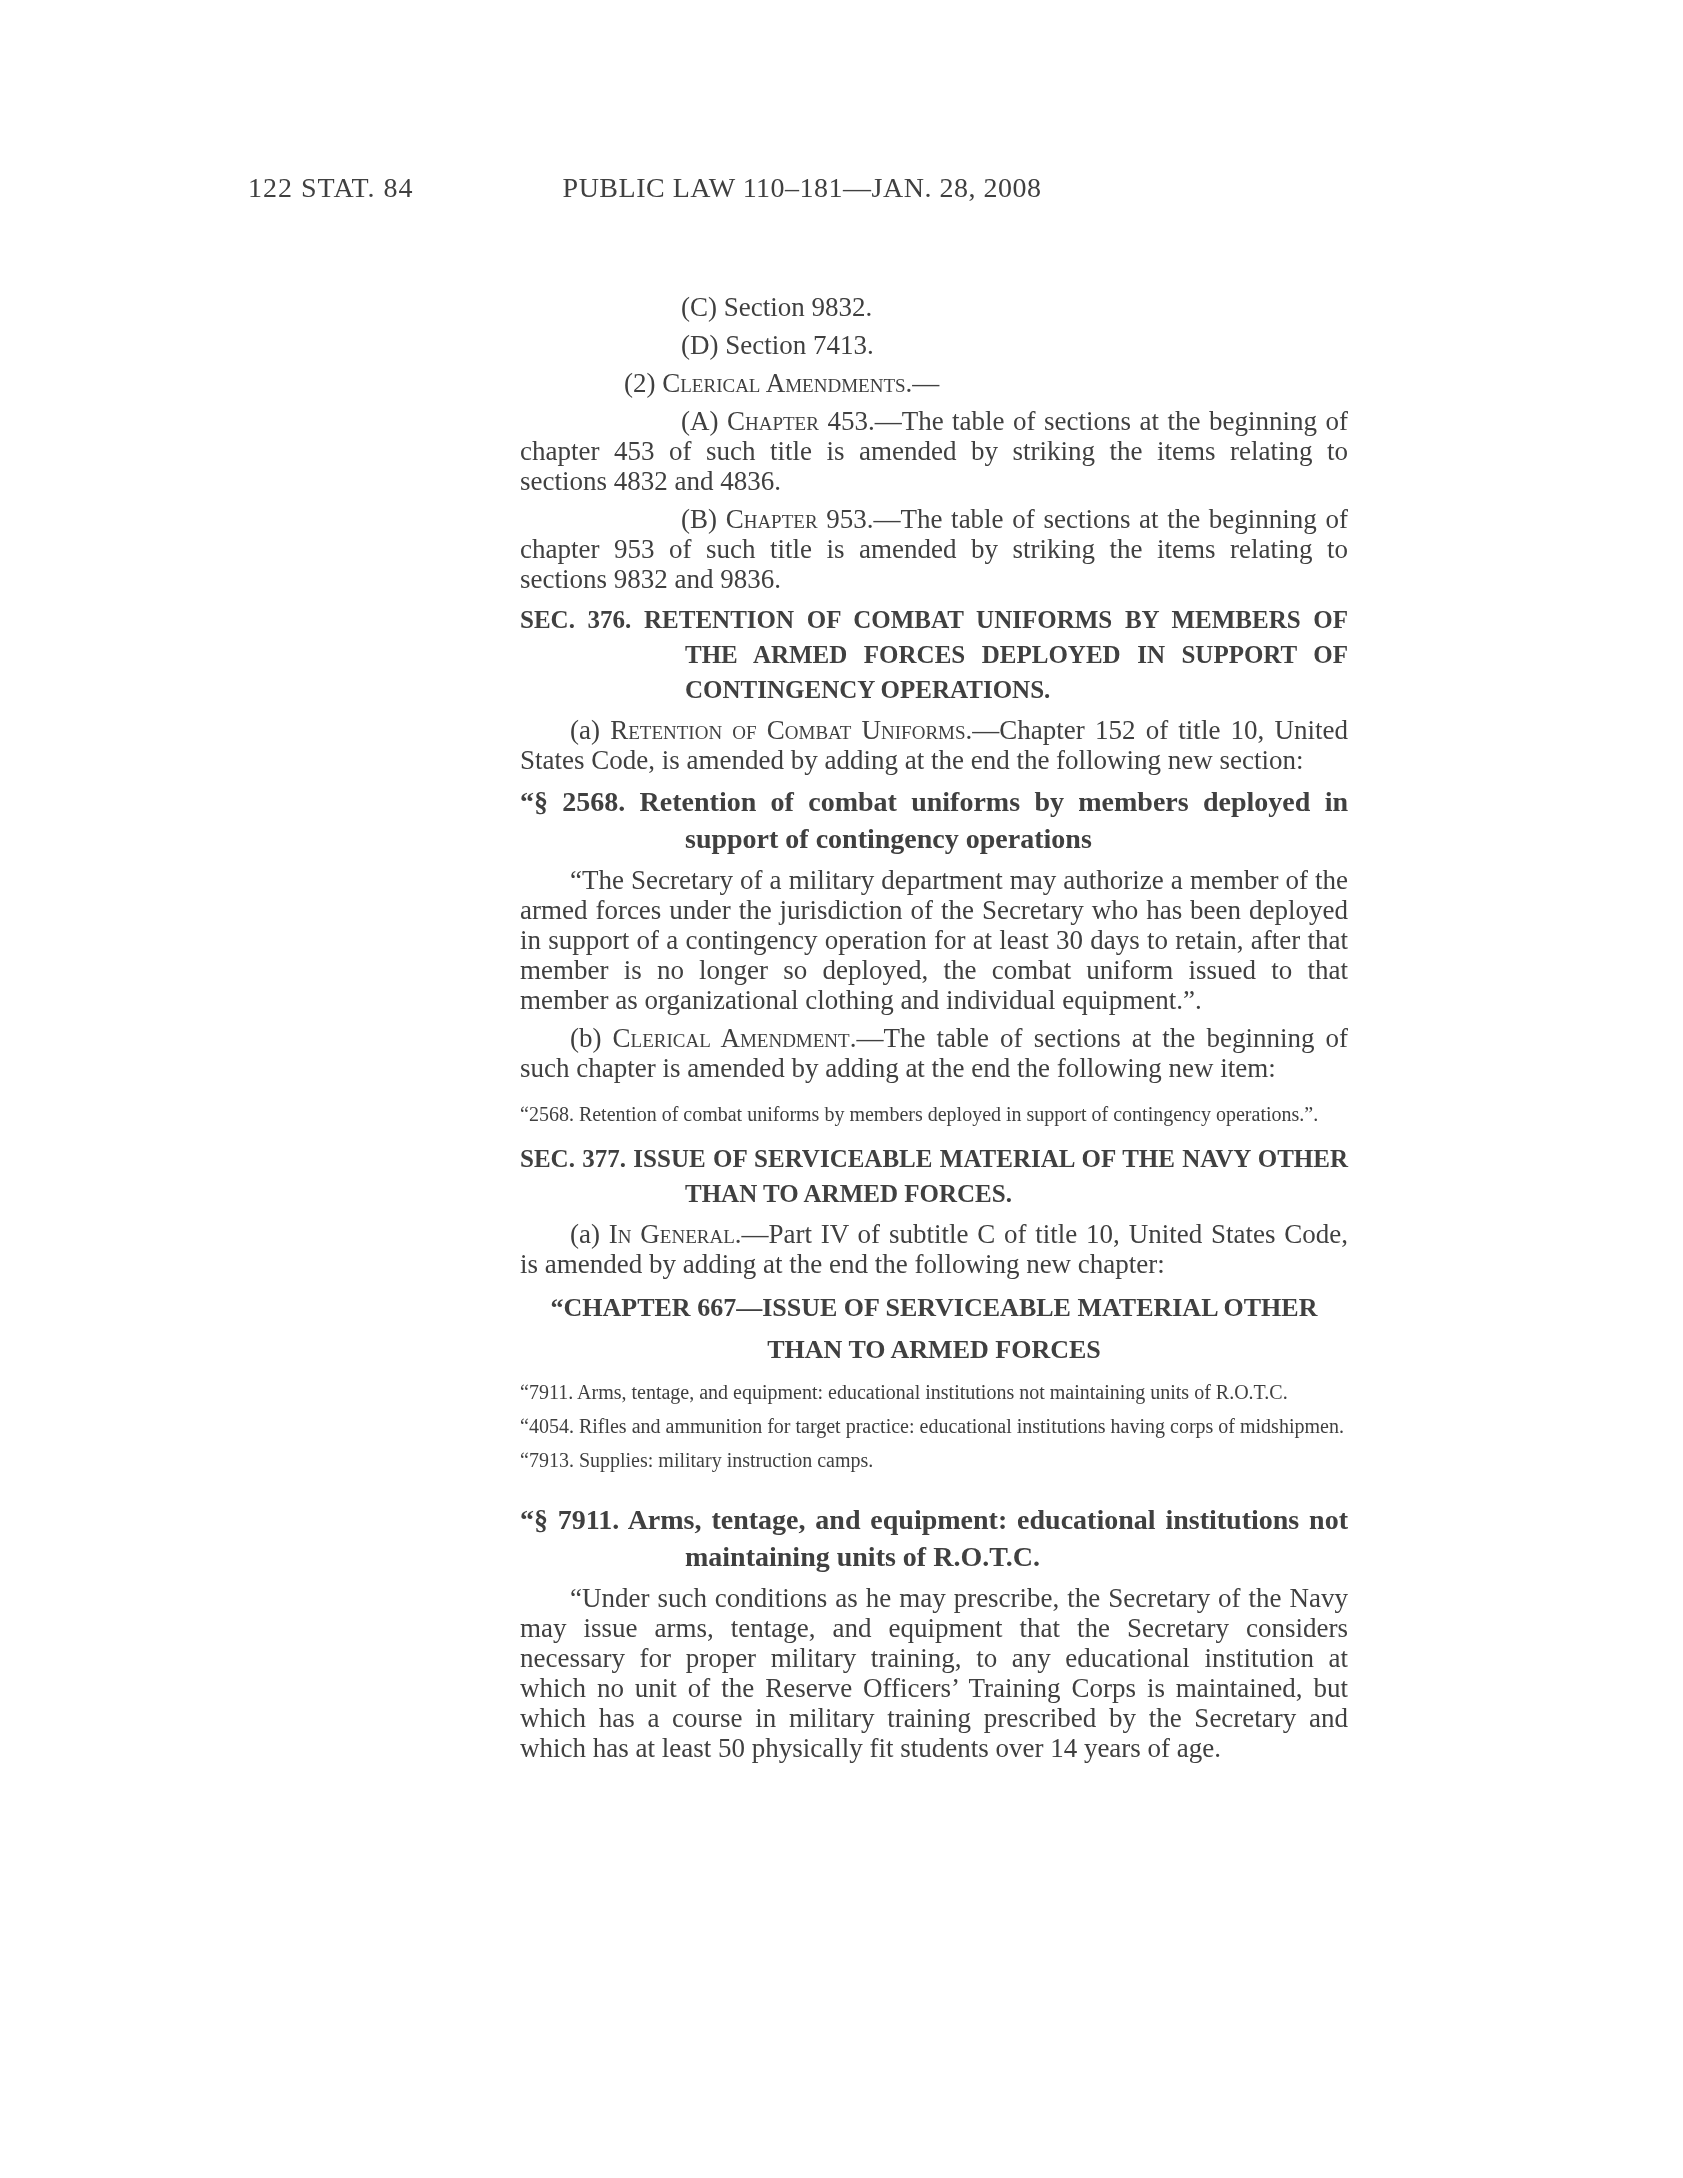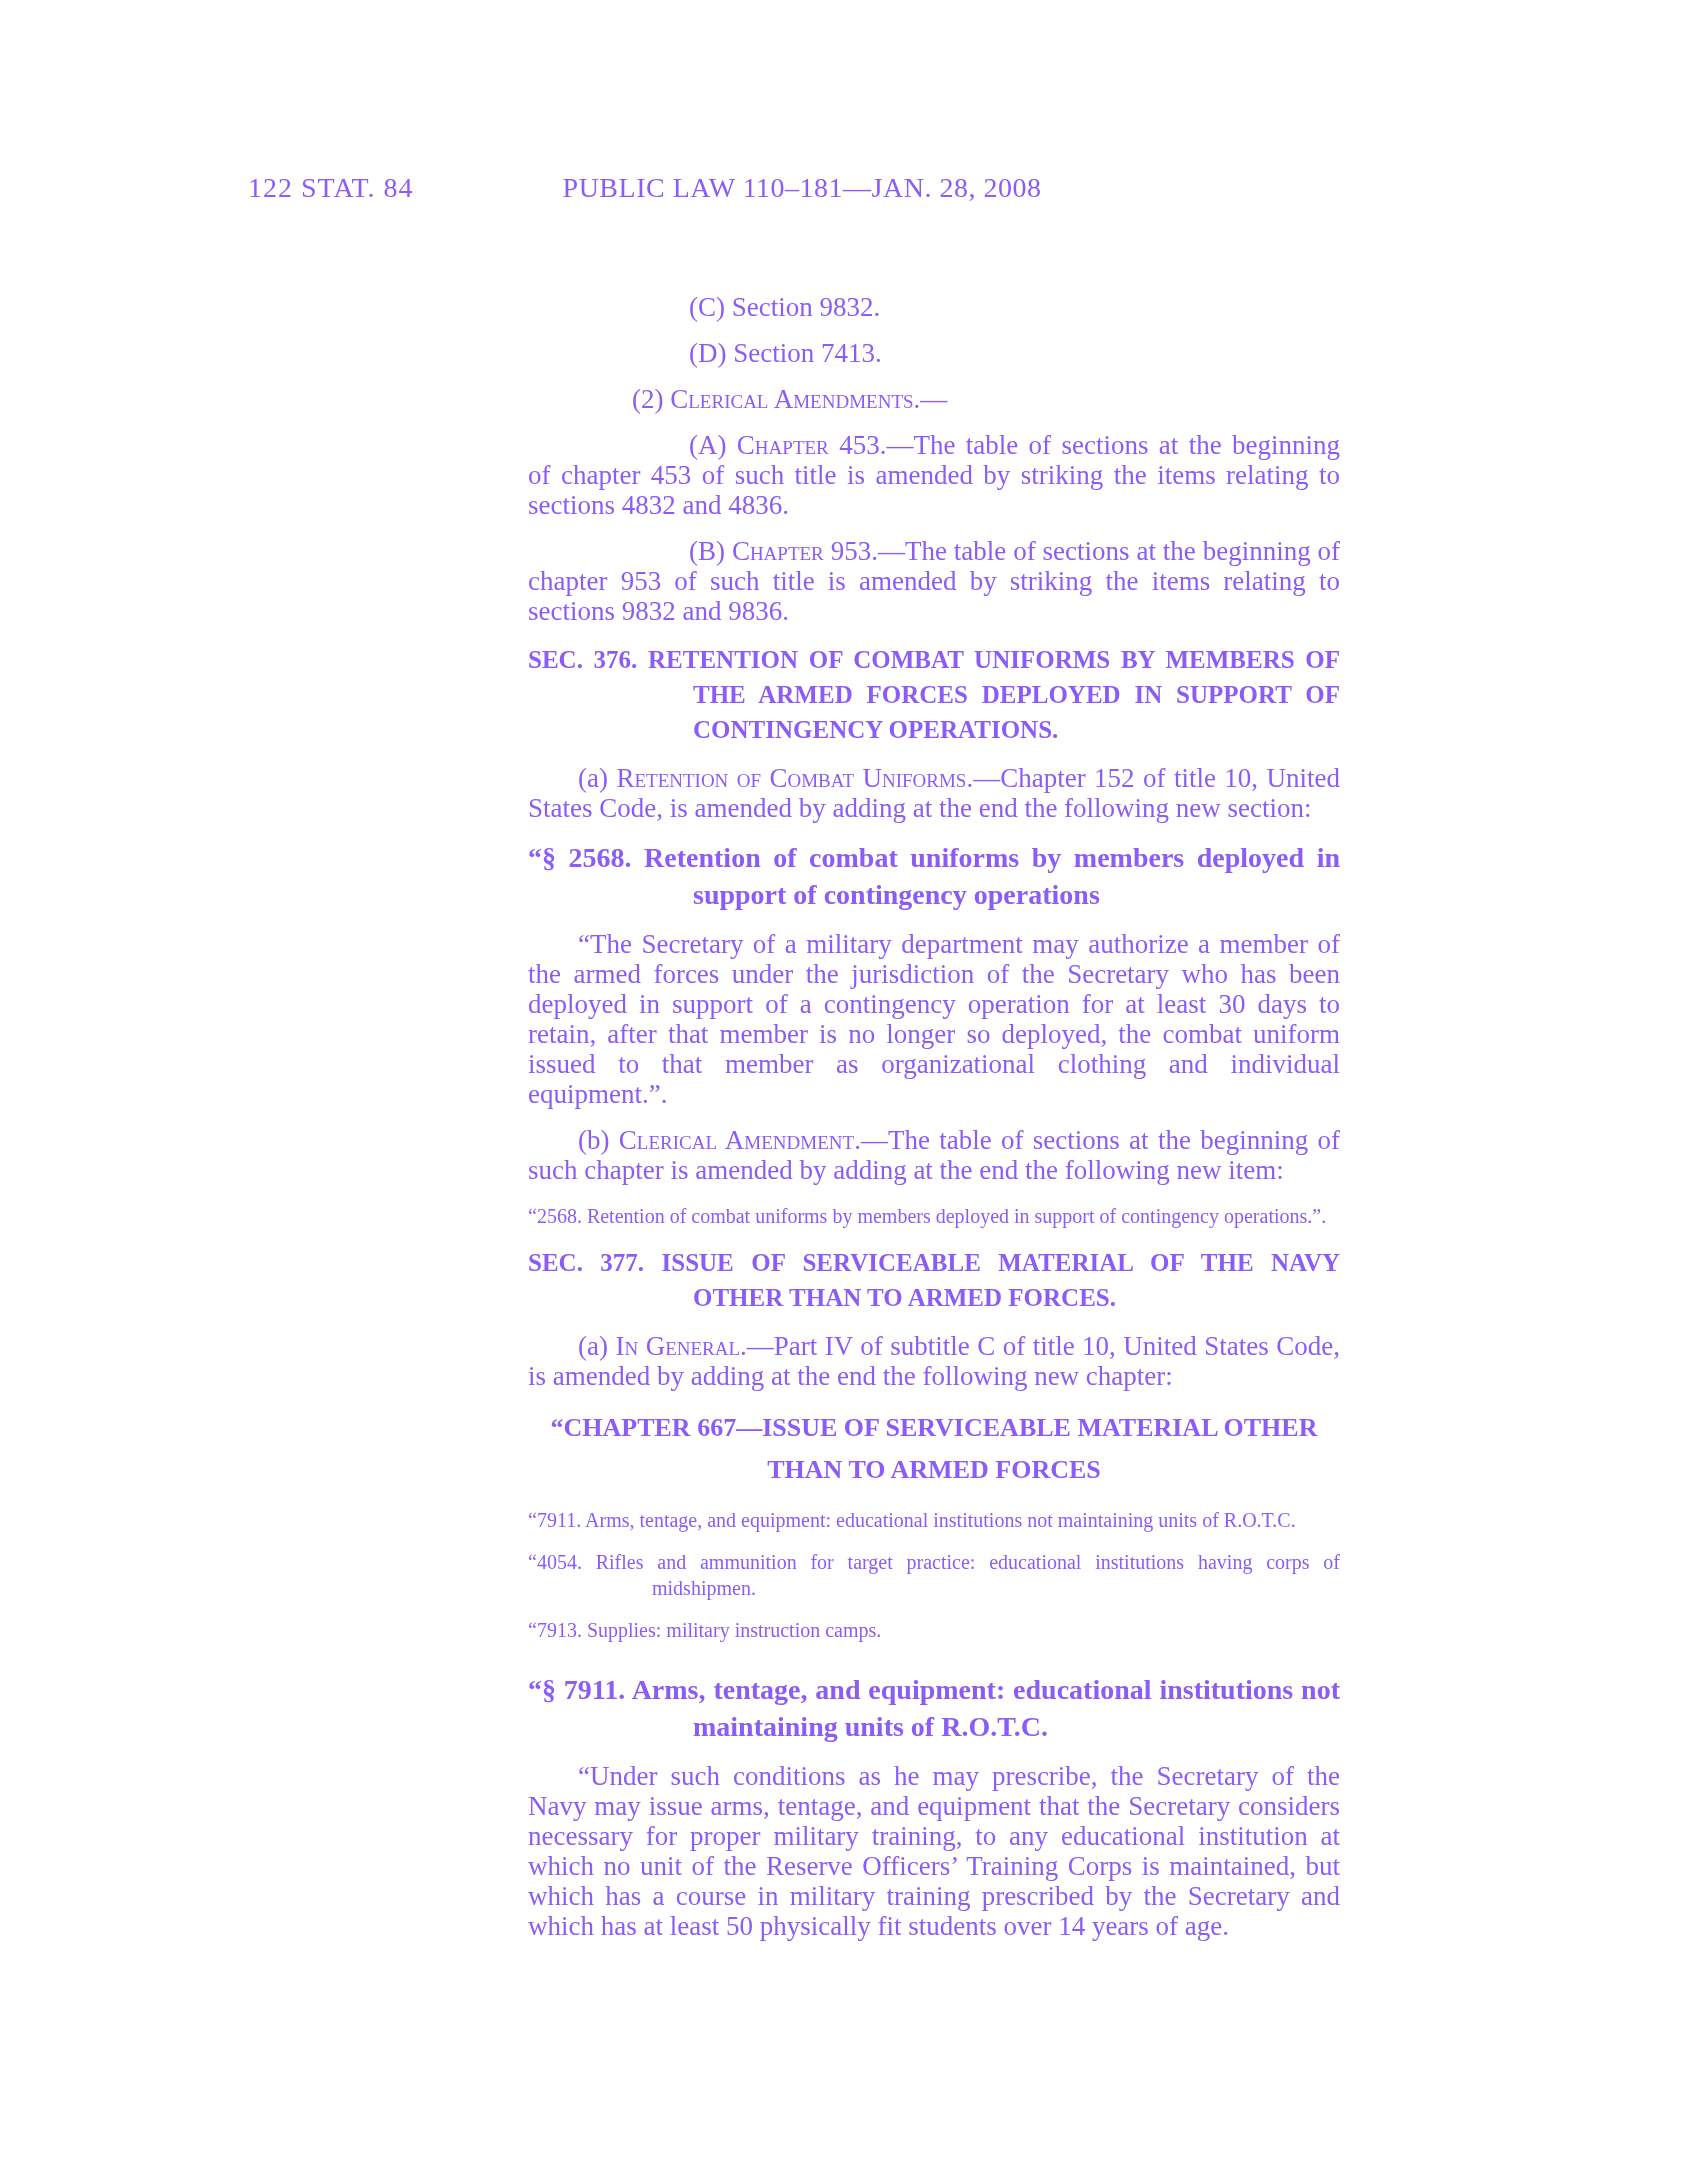--- a/index.html
+++ b/index.html
@@ -3,37 +3,37 @@
 <meta charset="utf-8">
 <style>
   html,body{margin:0;padding:0;background:#ffffff;}
   .page{
     position:relative;
     width:1683px;height:2178px;
     background:#ffffff;
     overflow:hidden;
     box-sizing:border-box;
     padding:172px 327px 0 248px;
-    color:#8b5cf6;
+    color:#404040;
     font-family:"Liberation Serif","DejaVu Serif",serif;
   }
   .page-header{position:relative;height:34px;}
   .stat-no{
     position:absolute;left:0;top:0;
     font-size:28px;letter-spacing:1px;white-space:nowrap;
   }
   .law-title{
     text-align:center;font-size:28px;letter-spacing:0.5px;white-space:nowrap;
   }
   .body-col{
     margin-top:86px;
     margin-left:264px;
     width:844px;
   }
-  .body-col p{margin:16px;}
+  .body-col p{margin:8px;}
   .line,.para{
     font-size:27px;line-height:30px;
   }
   .line{text-align:left;}
   .para{text-align:justify;}
   .sc{font-variant:small-caps;}
   .sec-heading{
     font-size:25px;line-height:35px;font-weight:bold;
     padding-left:165px;text-indent:-165px;
     text-align:justify;

